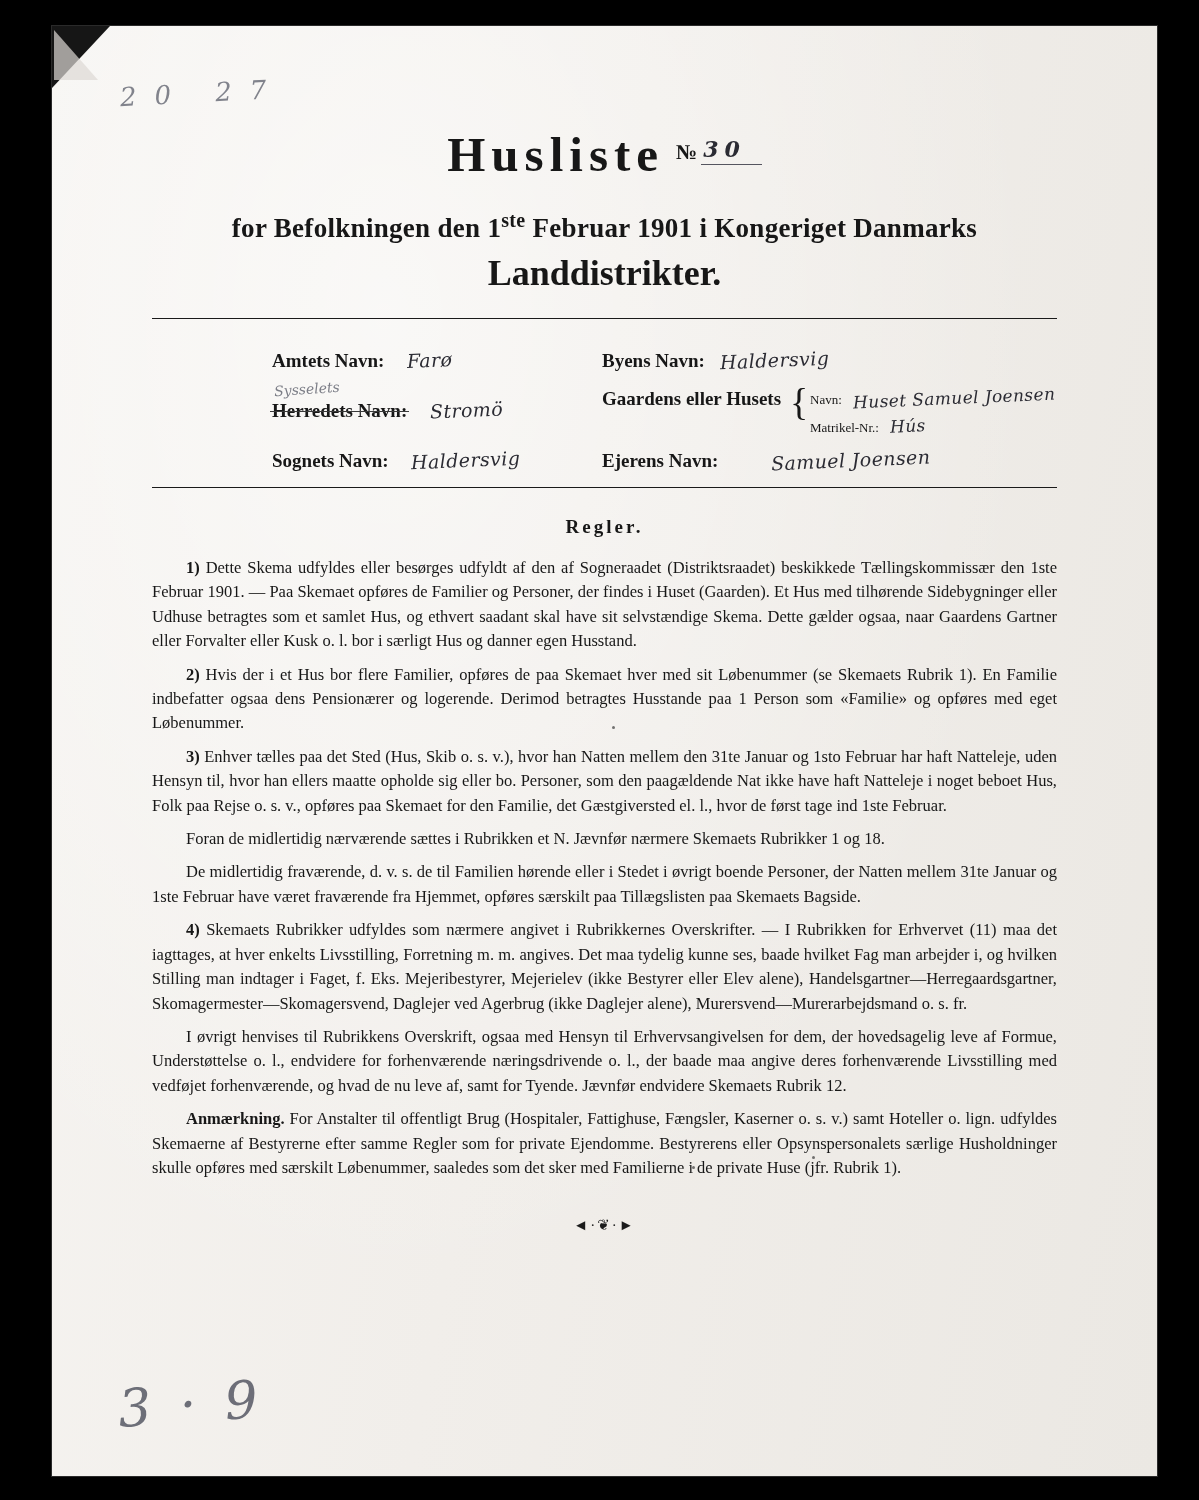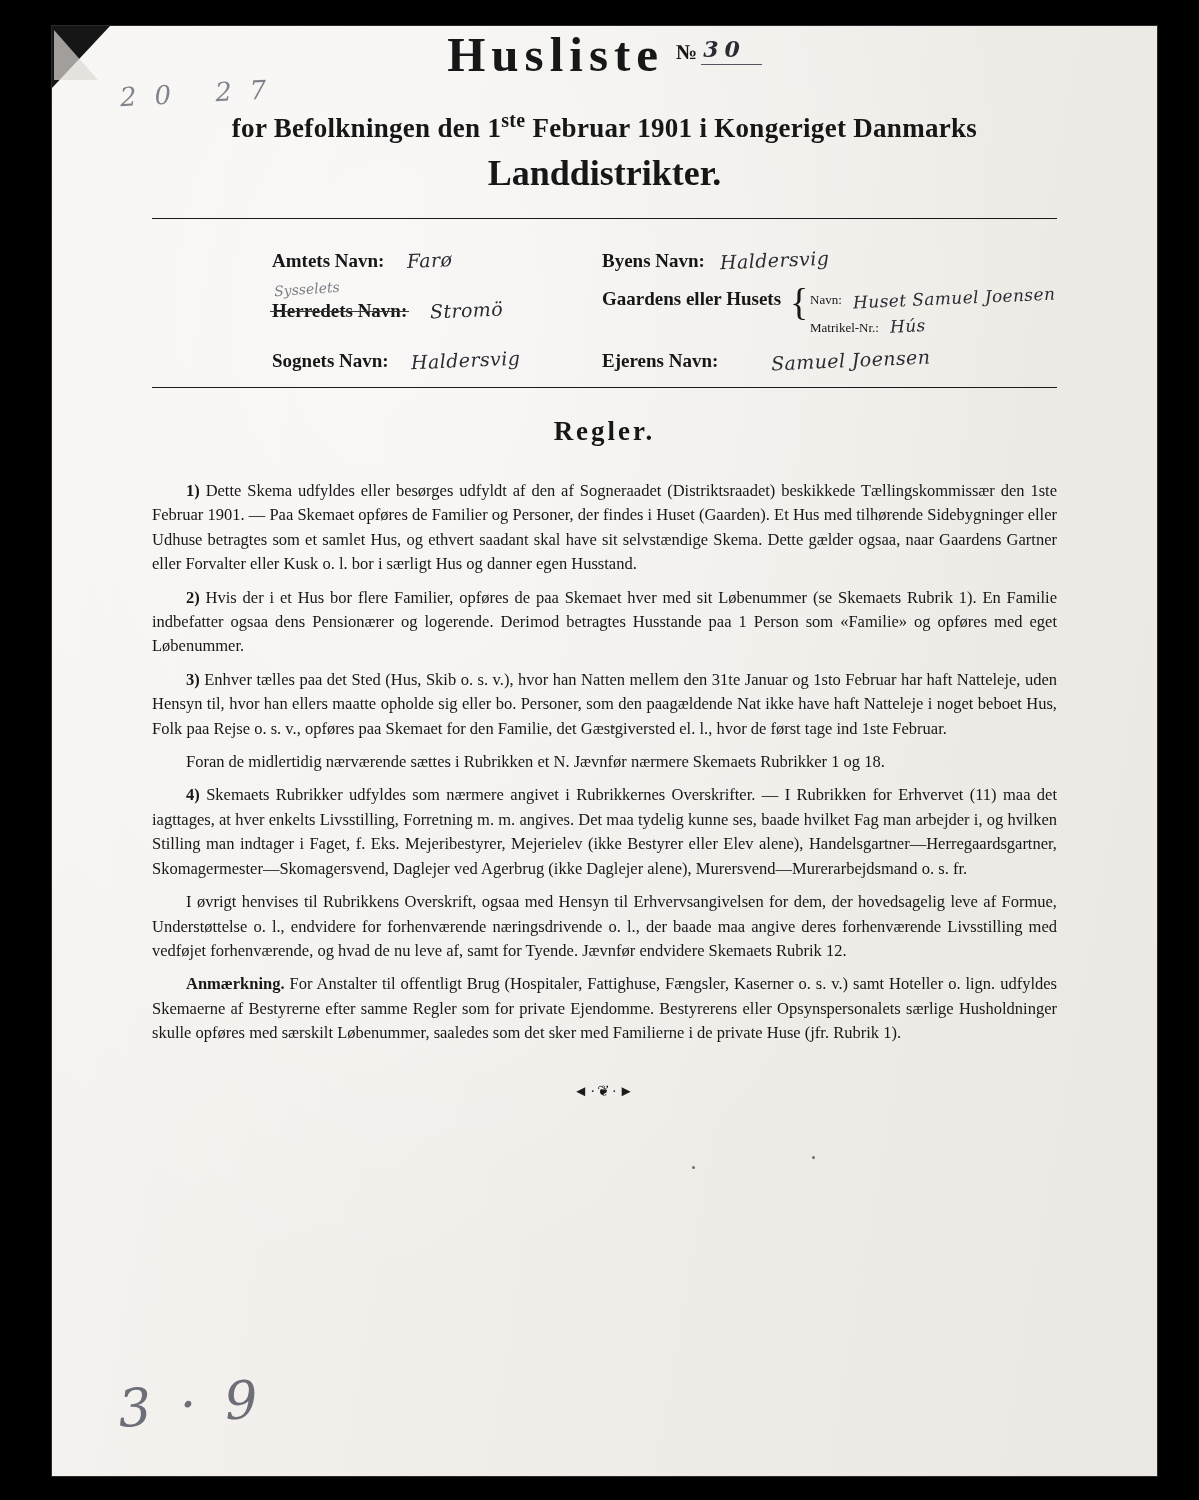--- a/index.html
+++ b/index.html
@@ -93,20 +93,21 @@
     font-family: "DejaVu Serif", serif;
     font-style: italic;
     font-size: 52px;
     color: #5f616c;
     opacity: 0.9;
     transform: rotate(-4deg);
     letter-spacing: 6px;
   }
   .title {
     text-align: center;
+    margin-top: 100px;
     font-size: 49px;
     font-weight: bold;
     letter-spacing: 6px;
     font-family: "Liberation Serif", serif;
   }
   .title-no {
     font-size: 21px;
     letter-spacing: 0;
     font-weight: bold;
     vertical-align: 12px;
@@ -185,27 +186,27 @@
     font-size: 14px;
     color: #7b7d86;
     transform: rotate(-4deg);
   }
   .rule2 {
     border-top: 1px solid #1a1a1a;
     margin: 6px 100px 0 100px;
   }
   .regler {
     text-align: center;
-    font-size: 27px;
+    font-size: 19px;
     font-weight: bold;
     letter-spacing: 3px;
     margin-top: 28px;
   }
   .rules {
-    margin: 32px 100px 0 100px;
+    margin: 18px 100px 0 100px;
     font-size: 16.5px;
     line-height: 1.48;
     text-align: justify;
   }
   .rules p {
     margin: 0 0 9px 0;
     text-indent: 34px;
   }
   .rules b { font-weight: bold; }
   .ornament {
@@ -295,20 +296,21 @@
 
       <div class="rule2"></div>
 
       <div class="regler">Regler.</div>
 
       <div class="rules">
         <p><b>1)</b> <span>Dette Skema udfyldes eller besørges udfyldt af den af Sogneraadet (Distriktsraadet) beskikkede Tællingskommissær den 1ste Februar 1901. — Paa Skemaet opføres de Familier og Personer, der findes i Huset (Gaarden). Et Hus med tilhørende Sidebygninger eller Udhuse betragtes som et samlet Hus, og ethvert saadant skal have sit selvstændige Skema. Dette gælder ogsaa, naar Gaardens Gartner eller Forvalter eller Kusk o. l. bor i særligt Hus og danner egen Husstand.</span></p>
         <p><b>2)</b> <span>Hvis der i et Hus bor flere Familier, opføres de paa Skemaet hver med sit Løbenummer (se Skemaets Rubrik 1). En Familie indbefatter ogsaa dens Pensionærer og logerende. Derimod betragtes Husstande paa 1 Person som «Familie» og opføres med eget Løbenummer.</span></p>
         <p><b>3)</b> <span>Enhver tælles paa det Sted (Hus, Skib o. s. v.), hvor han Natten mellem den 31te Januar og 1sto Februar har haft Natteleje, uden Hensyn til, hvor han ellers maatte opholde sig eller bo. Personer, som den paagældende Nat ikke have haft Natteleje i noget beboet Hus, Folk paa Rejse o. s. v., opføres paa Skemaet for den Familie, det Gæstgiversted el. l., hvor de først tage ind 1ste Februar.</span></p>
         <p><span>Foran de midlertidig nærværende sættes i Rubrikken et N. Jævnfør nærmere Skemaets Rubrikker 1 og 18.</span></p>
+        <p><span>De midlertidig fraværende, d. v. s. de til Familien hørende eller i Stedet i øvrigt boende Personer, der Natten mellem 31te Januar og 1ste Februar have været fraværende fra Hjemmet, opføres særskilt paa Tillægslisten paa Skemaets Bagside.</span></p>
         <p><b>4)</b> <span>Skemaets Rubrikker udfyldes som nærmere angivet i Rubrikkernes Overskrifter. — I Rubrikken for Erhvervet (11) maa det iagttages, at hver enkelts Livsstilling, Forretning m. m. angives. Det maa tydelig kunne ses, baade hvilket Fag man arbejder i, og hvilken Stilling man indtager i Faget, f. Eks. Mejeribestyrer, Mejerielev (ikke Bestyrer eller Elev alene), Handelsgartner—Herregaardsgartner, Skomagermester—Skomagersvend, Daglejer ved Agerbrug (ikke Daglejer alene), Murersvend—Murerarbejdsmand o. s. fr.</span></p>
         <p><span>I øvrigt henvises til Rubrikkens Overskrift, ogsaa med Hensyn til Erhvervsangivelsen for dem, der hovedsagelig leve af Formue, Understøttelse o. l., endvidere for forhenværende næringsdrivende o. l., der baade maa angive deres forhenværende Livsstilling med vedføjet forhenværende, og hvad de nu leve af, samt for Tyende. Jævnfør endvidere Skemaets Rubrik 12.</span></p>
         <p><b>Anmærkning.</b> <span>For Anstalter til offentligt Brug (Hospitaler, Fattighuse, Fængsler, Kaserner o. s. v.) samt Hoteller o. lign. udfyldes Skemaerne af Bestyrerne efter samme Regler som for private Ejendomme. Bestyrerens eller Opsynspersonalets særlige Husholdninger skulle opføres med særskilt Løbenummer, saaledes som det sker med Familierne i de private Huse (jfr. Rubrik 1).</span></p>
       </div>
 
       <div class="ornament">◄·❦·►</div>
 
       <div class="pencil-bottom">3 · 9</div>
 
       <div class="stray1" style="left:560px; top:700px;"></div>

